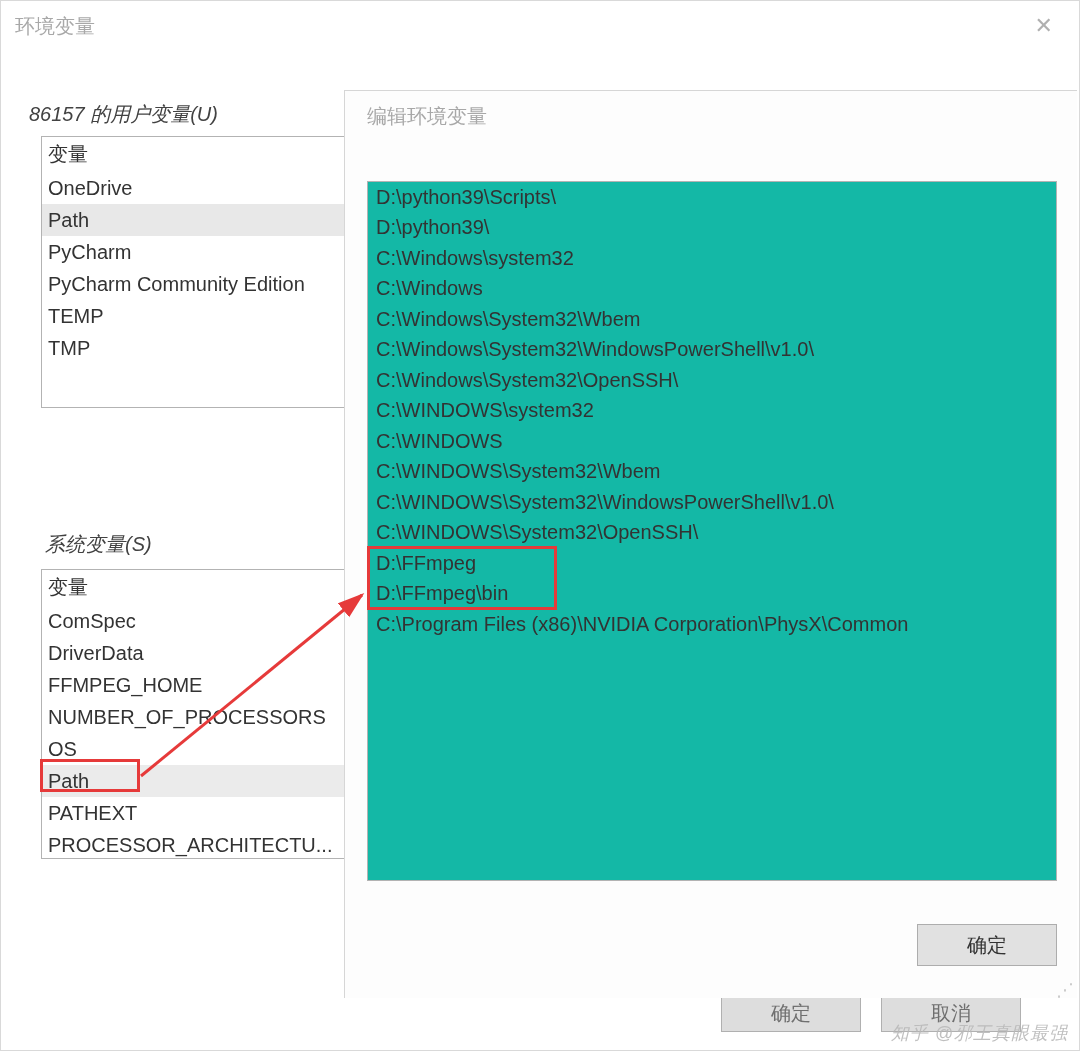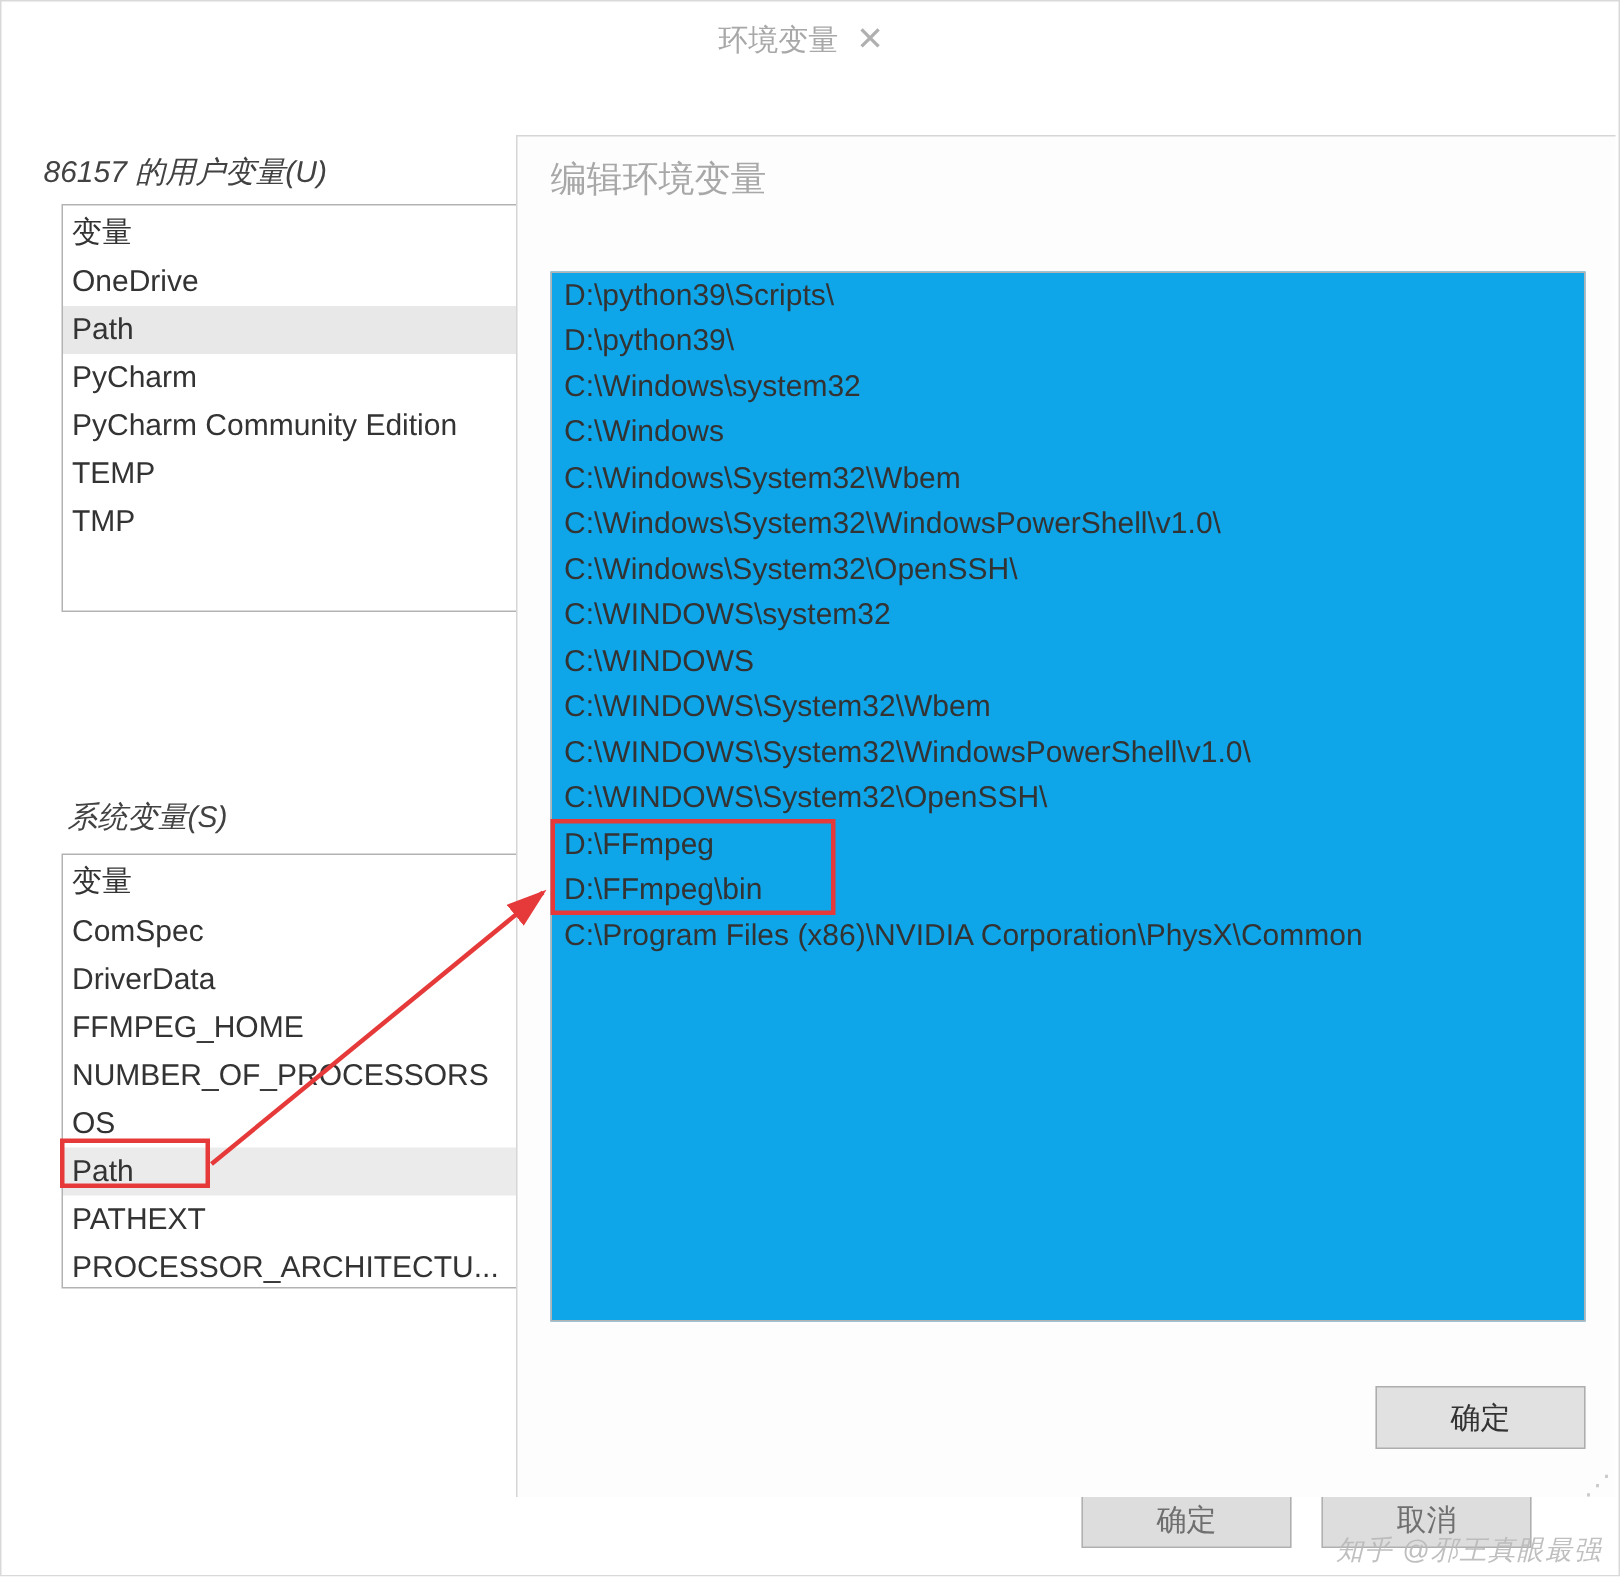--- a/index.html
+++ b/index.html
@@ -17,21 +17,21 @@
       position: absolute;
       top: 0; left: 0; right: 0; bottom: 0;
       border: 1px solid #d9d9d9;
       background: white;
     }
     .title-bar {
       height: 50px;
       padding: 0 14px;
       display: flex;
       align-items: center;
-      justify-content: center;
+      justify-content: space-between;
       color: #a8a8a8;
       font-size: 20px;
     }
     .close-x {
       font-size: 22px;
       font-weight: 300;
       color: #b0b0b0;
       padding: 4px 12px;
     }
     .section-label {
@@ -70,31 +70,31 @@
       width: 733px;
       height: 908px;
       background: #fdfdfd;
       border-left: 1px solid #d6d6d6;
       border-top: 1px solid #d6d6d6;
     }
     .edit-title-bar {
       height: 50px;
       padding: 12px 20px 0 22px;
       color: #a8a8a8;
-      font-size: 24px;
+      font-size: 20px;
       font-family: Liberation Mono, monospace;
     }
     .path-list {
       position: absolute;
       left: 22px;
       top: 90px;
       width: 690px;
       height: 700px;
       border: 1px solid #b3b3b3;
-      background: #0ea5e9;
+      background: #14b8a6;
     }
     .path-item {
       padding: 2.5px 8px;
       font-size: 20px;
       line-height: 25.5px;
       white-space: nowrap;
     }
     .highlight-ffmpeg {
       position: absolute;
       border: 3px solid #e63a3a;

